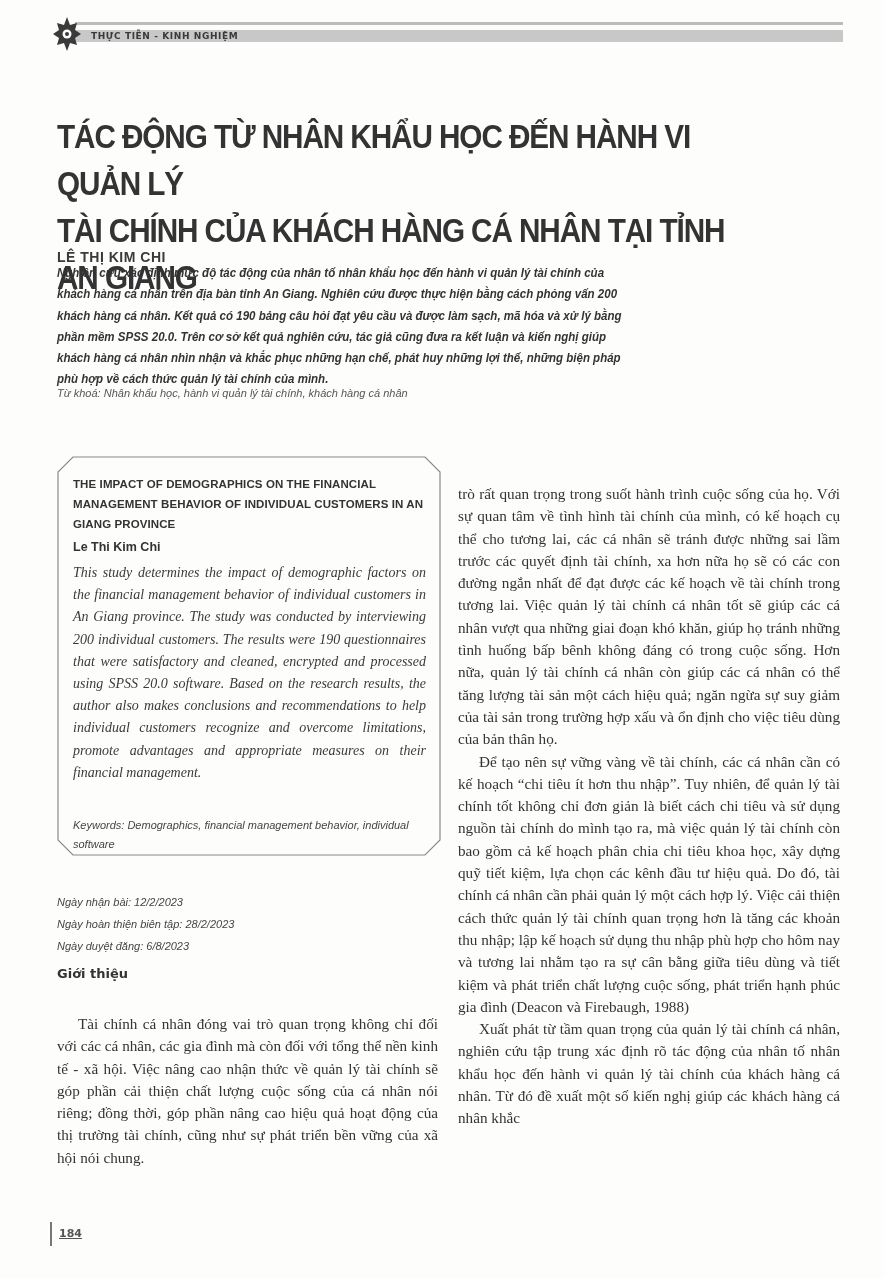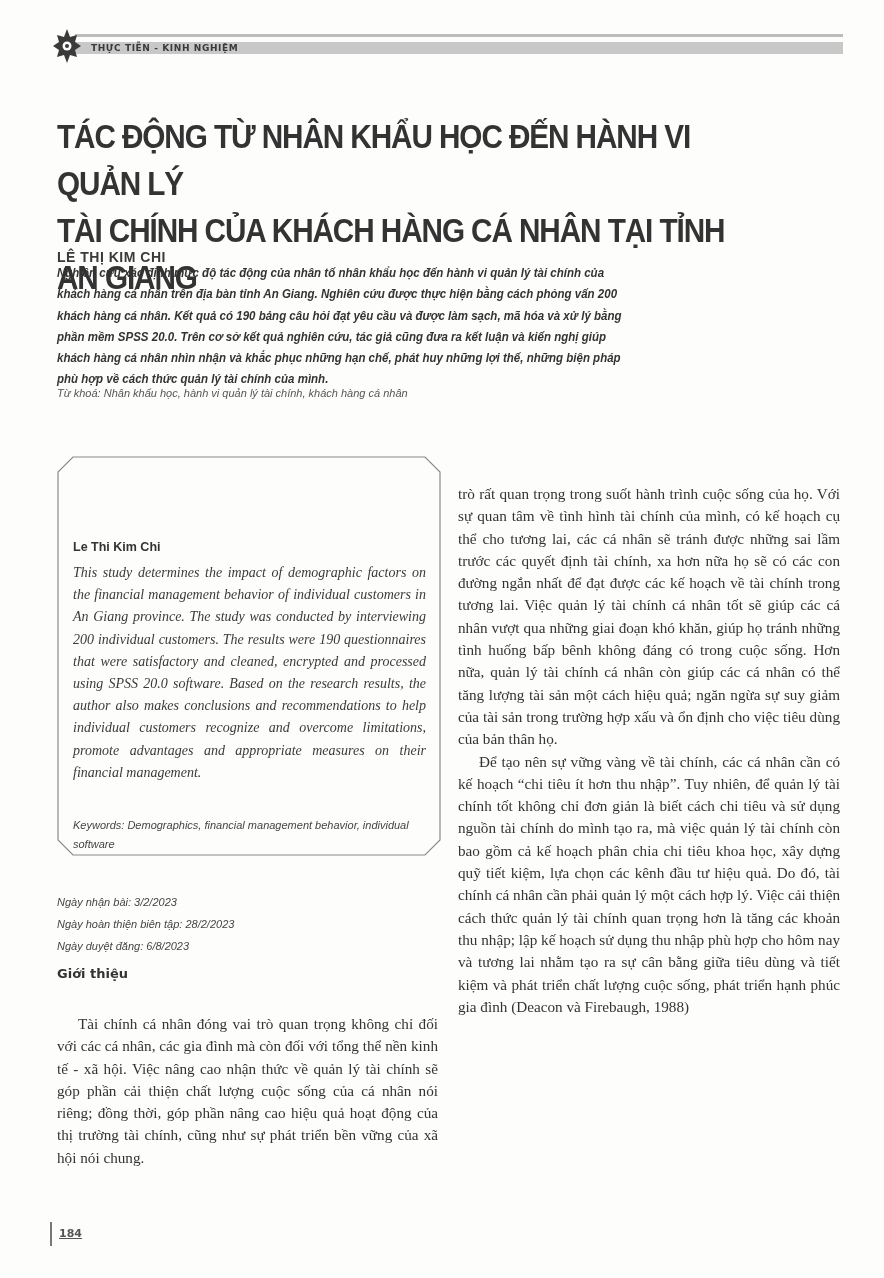--- a/index.html
+++ b/index.html
@@ -2,21 +2,21 @@
 <html><head>
 <meta charset="utf-8">
 <style>
   html, body { margin: 0; padding: 0; }
   body {
     width: 884px; height: 1278px; position: relative; overflow: hidden;
     background: #fdfdfb; color: #2a2a2a;
     font-family: "Liberation Serif", "DejaVu Serif", serif;
   }
   
-  .run-header { position: absolute; left: 53px; top: 29px; width: 790px; height: 34px; }
+  .run-header { position: absolute; left: 53px; top: 17px; width: 790px; height: 34px; }
   .run-header .line-top { position: absolute; left: 22px; right: 0; top: 5px; height: 3px; background: #bcbcbc; }
   .run-header .bar { position: absolute; left: 22px; right: 0; top: 13px; height: 12px; background: #c8c8c8; }
   .run-header .icon { position: absolute; left: 0; top: 0; width: 28px; height: 34px; }
   .run-header .label {
     position: absolute; left: 38px; top: 12px; font-family: "DejaVu Sans", sans-serif;
     font-weight: bold; font-size: 9px; letter-spacing: 0.6px; color: #3a3a3a; line-height: 14px;
   }
   
   .title {
     position: absolute; left: 57px; top: 113px; width: 790px; margin: 0;
@@ -99,37 +99,39 @@
 <div class="author">LÊ THỊ KIM CHI</div>
 
 <p class="abstract-vn">Nghiên cứu xác định mức độ tác động của nhân tố nhân khẩu học đến hành vi quản lý tài chính của khách hàng cá nhân trên địa bàn tỉnh An Giang. Nghiên cứu được thực hiện bằng cách phỏng vấn 200 khách hàng cá nhân. Kết quả có 190 bảng câu hỏi đạt yêu cầu và được làm sạch, mã hóa và xử lý bằng phần mềm SPSS 20.0. Trên cơ sở kết quả nghiên cứu, tác giả cũng đưa ra kết luận và kiến nghị giúp khách hàng cá nhân nhìn nhận và khắc phục những hạn chế, phát huy những lợi thế, những biện pháp phù hợp về cách thức quản lý tài chính của mình.</p>
 
 <p class="keywords-vn">Từ khoá: Nhân khẩu học, hành vi quản lý tài chính, khách hàng cá nhân</p>
 
 <div class="en-box">
   <svg width="384" height="400" viewBox="0 0 384 400">
     <polygon points="16,1 368,1 383,16 383,384 368,399 16,399 1,384 1,16" fill="none" stroke="#8a8a8a" stroke-width="1.2"></polygon>
   </svg>
+  <h2 class="en-title">THE IMPACT OF DEMOGRAPHICS ON THE FINANCIAL MANAGEMENT BEHAVIOR OF INDIVIDUAL CUSTOMERS IN AN GIANG PROVINCE</h2>
   <div class="en-author">Le Thi Kim Chi</div>
   <p class="en-abstract">This study determines the impact of demographic factors on the financial management behavior of individual customers in An Giang province. The study was conducted by interviewing 200 individual customers. The results were 190 questionnaires that were satisfactory and cleaned, encrypted and processed using SPSS 20.0 software. Based on the research results, the author also makes conclusions and recommendations to help individual customers recognize and overcome limitations, promote advantages and appropriate measures on their financial management.</p>
   <p class="en-keywords">Keywords: Demographics, financial management behavior, individual software</p>
 </div>
 
 <div class="dates">
-  <div>Ngày nhận bài: 3/2/2023</div>
+  <div>Ngày nhận bài: 12/2/2023</div>
   <div>Ngày hoàn thiện biên tập: 28/2/2023</div>
   <div>Ngày duyệt đăng: 6/8/2023</div>
 </div>
 
 <h3 class="section-heading">Giới thiệu</h3>
 
 <div class="col col-left">
   <p>Tài chính cá nhân đóng vai trò quan trọng không chỉ đối với các cá nhân, các gia đình mà còn đối với tổng thể nền kinh tế - xã hội. Việc nâng cao nhận thức về quản lý tài chính sẽ góp phần cải thiện chất lượng cuộc sống của cá nhân nói riêng; đồng thời, góp phần nâng cao hiệu quả hoạt động của thị trường tài chính, cũng như sự phát triển bền vững của xã hội nói chung.</p>
 </div>
 
 <div class="col col-right">
   <p class="cont">trò rất quan trọng trong suốt hành trình cuộc sống của họ. Với sự quan tâm về tình hình tài chính của mình, có kế hoạch cụ thể cho tương lai, các cá nhân sẽ tránh được những sai lầm trước các quyết định tài chính, xa hơn nữa họ sẽ có các con đường ngắn nhất để đạt được các kế hoạch về tài chính trong tương lai. Việc quản lý tài chính cá nhân tốt sẽ giúp các cá nhân vượt qua những giai đoạn khó khăn, giúp họ tránh những tình huống bấp bênh không đáng có trong cuộc sống. Hơn nữa, quản lý tài chính cá nhân còn giúp các cá nhân có thể tăng lượng tài sản một cách hiệu quả; ngăn ngừa sự suy giảm của tài sản trong trường hợp xấu và ổn định cho việc tiêu dùng của bản thân họ.</p>
   <p>Để tạo nên sự vững vàng về tài chính, các cá nhân cần có kế hoạch “chi tiêu ít hơn thu nhập”. Tuy nhiên, để quản lý tài chính tốt không chỉ đơn giản là biết cách chi tiêu và sử dụng nguồn tài chính do mình tạo ra, mà việc quản lý tài chính còn bao gồm cả kế hoạch phân chia chi tiêu khoa học, xây dựng quỹ tiết kiệm, lựa chọn các kênh đầu tư hiệu quả. Do đó, tài chính cá nhân cần phải quản lý một cách hợp lý. Việc cải thiện cách thức quản lý tài chính quan trọng hơn là tăng các khoản thu nhập; lập kế hoạch sử dụng thu nhập phù hợp cho hôm nay và tương lai nhằm tạo ra sự cân bằng giữa tiêu dùng và tiết kiệm và phát triển chất lượng cuộc sống, phát triển hạnh phúc gia đình (Deacon và Firebaugh, 1988)</p>
+  <p>Xuất phát từ tầm quan trọng của quản lý tài chính cá nhân, nghiên cứu tập trung xác định rõ tác động của nhân tố nhân khẩu học đến hành vi quản lý tài chính của khách hàng cá nhân. Từ đó đề xuất một số kiến nghị giúp các khách hàng cá nhân khắc</p>
 </div>
 
 <div class="page-num">
   <span>184</span>
 </div>
 
 </body></html>

